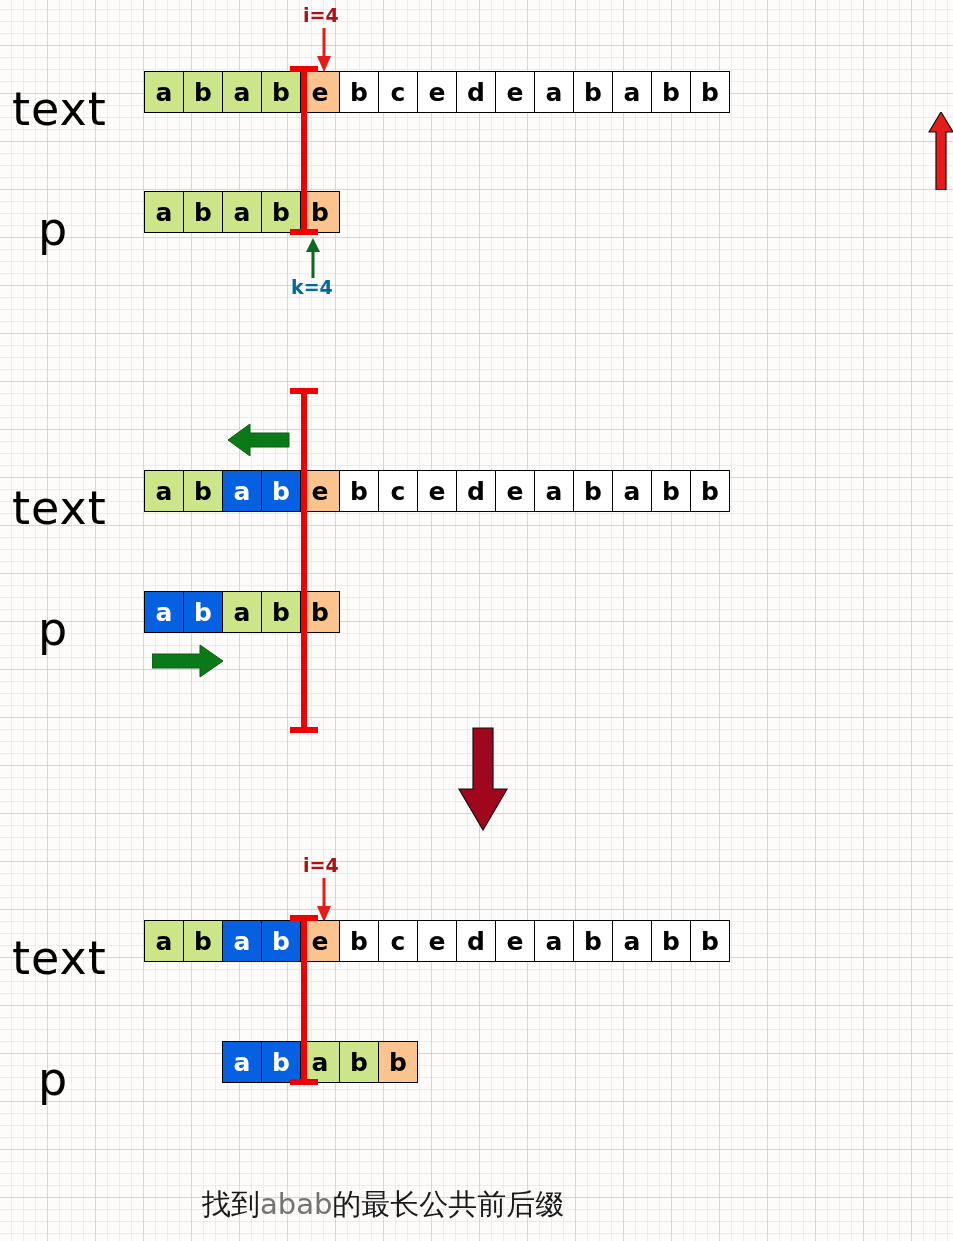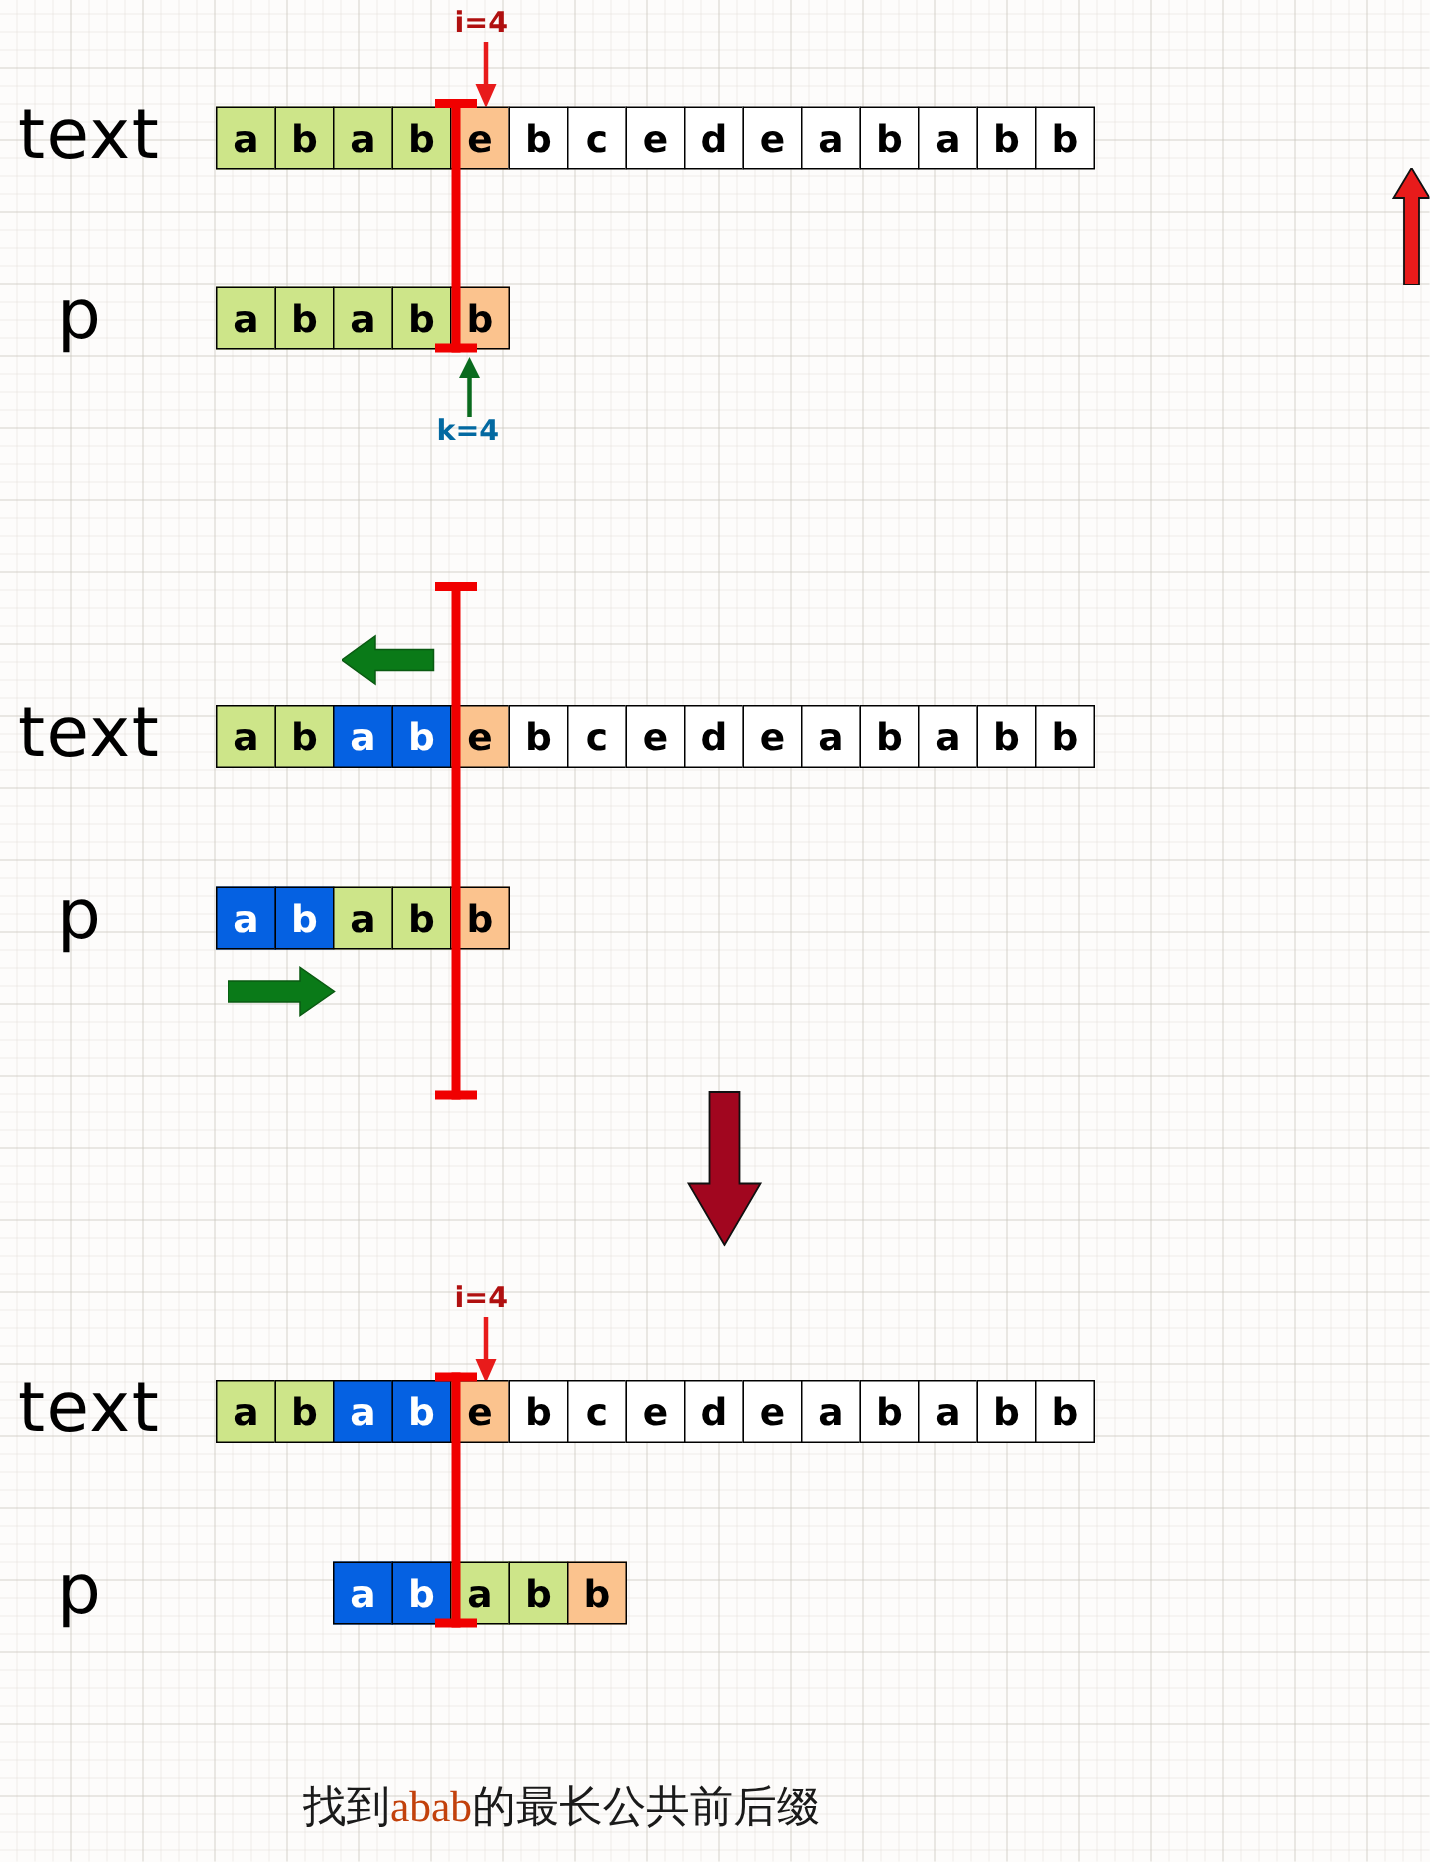--- a/index.html
+++ b/index.html
@@ -26,20 +26,21 @@
   
   .row-label {
     position: absolute;
     font-family: "DejaVu Sans", sans-serif;
     font-size: 46px;
     font-weight: 400;
     color: #000;
     letter-spacing: 1px;
     line-height: 1;
     white-space: nowrap;
+    margin-top: 20px;
   }
 
   
   .tape {
     position: absolute;
     display: flex;
     height: 42px;
   }
   .cell {
     width: 40px;
@@ -99,21 +100,21 @@
 
   
   .caption {
     position: absolute;
     font-family: "DejaVu Sans", sans-serif;
     font-size: 29px;
     color: #1a1a1a;
     white-space: nowrap;
     line-height: 1;
   }
-  .caption .hl { color: #c2410c; font-family: Liberation Serif, serif; }
+  .caption .hl { color: #737373; }
 </style>
 </head>
 <body>
 
 <div class="canvas">
 
   <div class="ptr-label red" style="left:303px; top:6px;">i=4</div>
   <svg class="thin-arrow" style="left:313px; top:28px;" width="22" height="45">
     <line x1="11" y1="0" x2="11" y2="32" stroke="#e81b1b" stroke-width="3"></line>
     <polygon points="11,44 4,28 18,28" fill="#e81b1b"></polygon>

